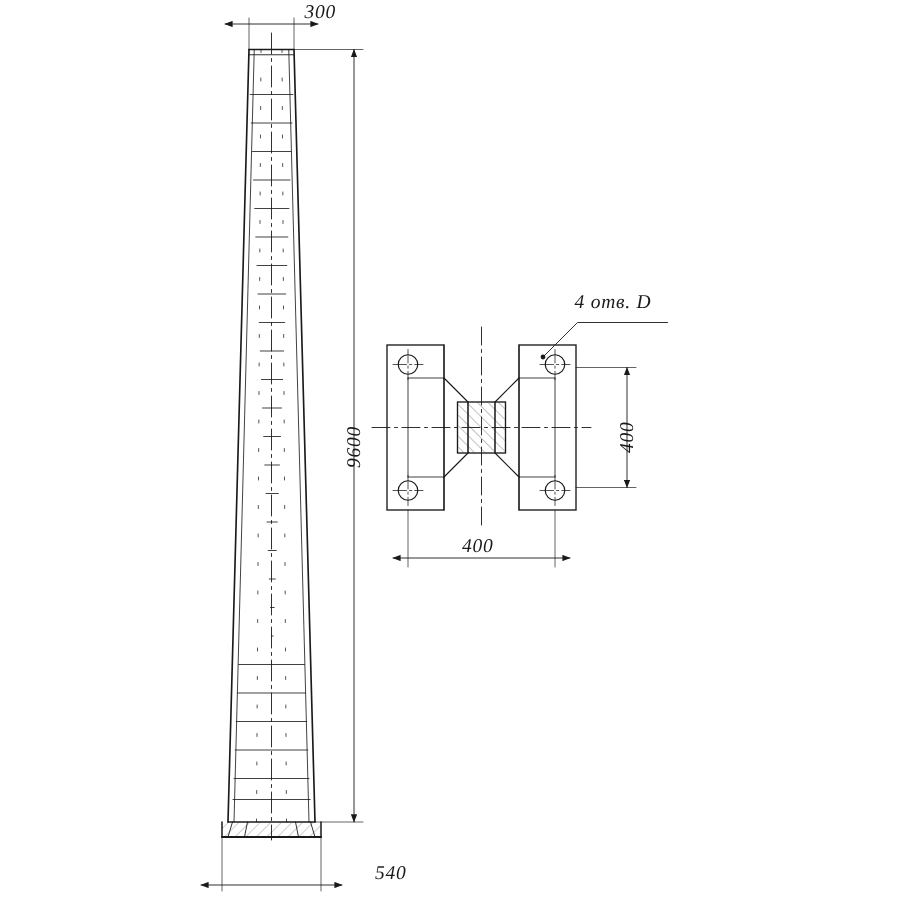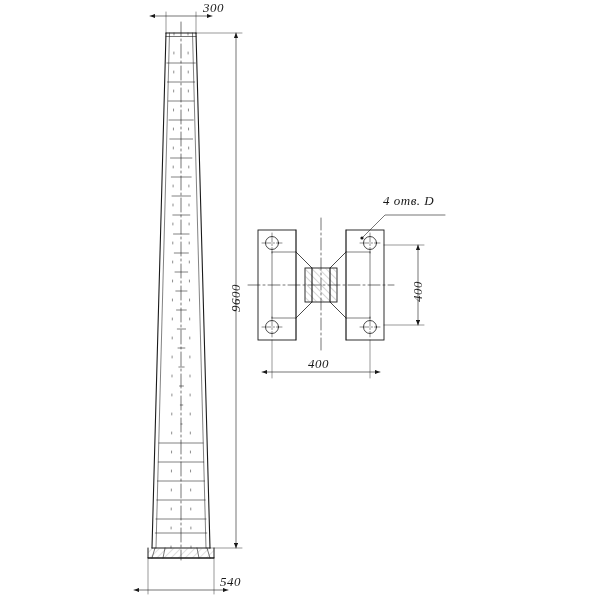--- a/index.html
+++ b/index.html
@@ -216,21 +216,21 @@
         <path d="M262,372 L380,372" stroke-width="0.6" marker-start="url(#arrTail)" marker-end="url(#arrHead)"></path>
       </g>
 
     </g>
   </svg>
 
   <div class="dimlabel" style="left:203px; top:0px;">300</div>
 
   <div class="dimlabel vert" style="left:228px; top:312px;">9600</div>
 
-  <div class="dimlabel" style="left:220px; top:574px;">540</div>
+  <div class="dimlabel" style="left:250px; top:574px;">540</div>
 
   <div class="dimlabel" style="left:383px; top:193px;font-family:Liberation Serif, serif;">4 отв. D</div>
 
   <div class="dimlabel vert" style="left:410px; top:302px;">400</div>
 
   <div class="dimlabel" style="left:308px; top:356px;">400</div>
 
 </div>
 
 </body></html>

